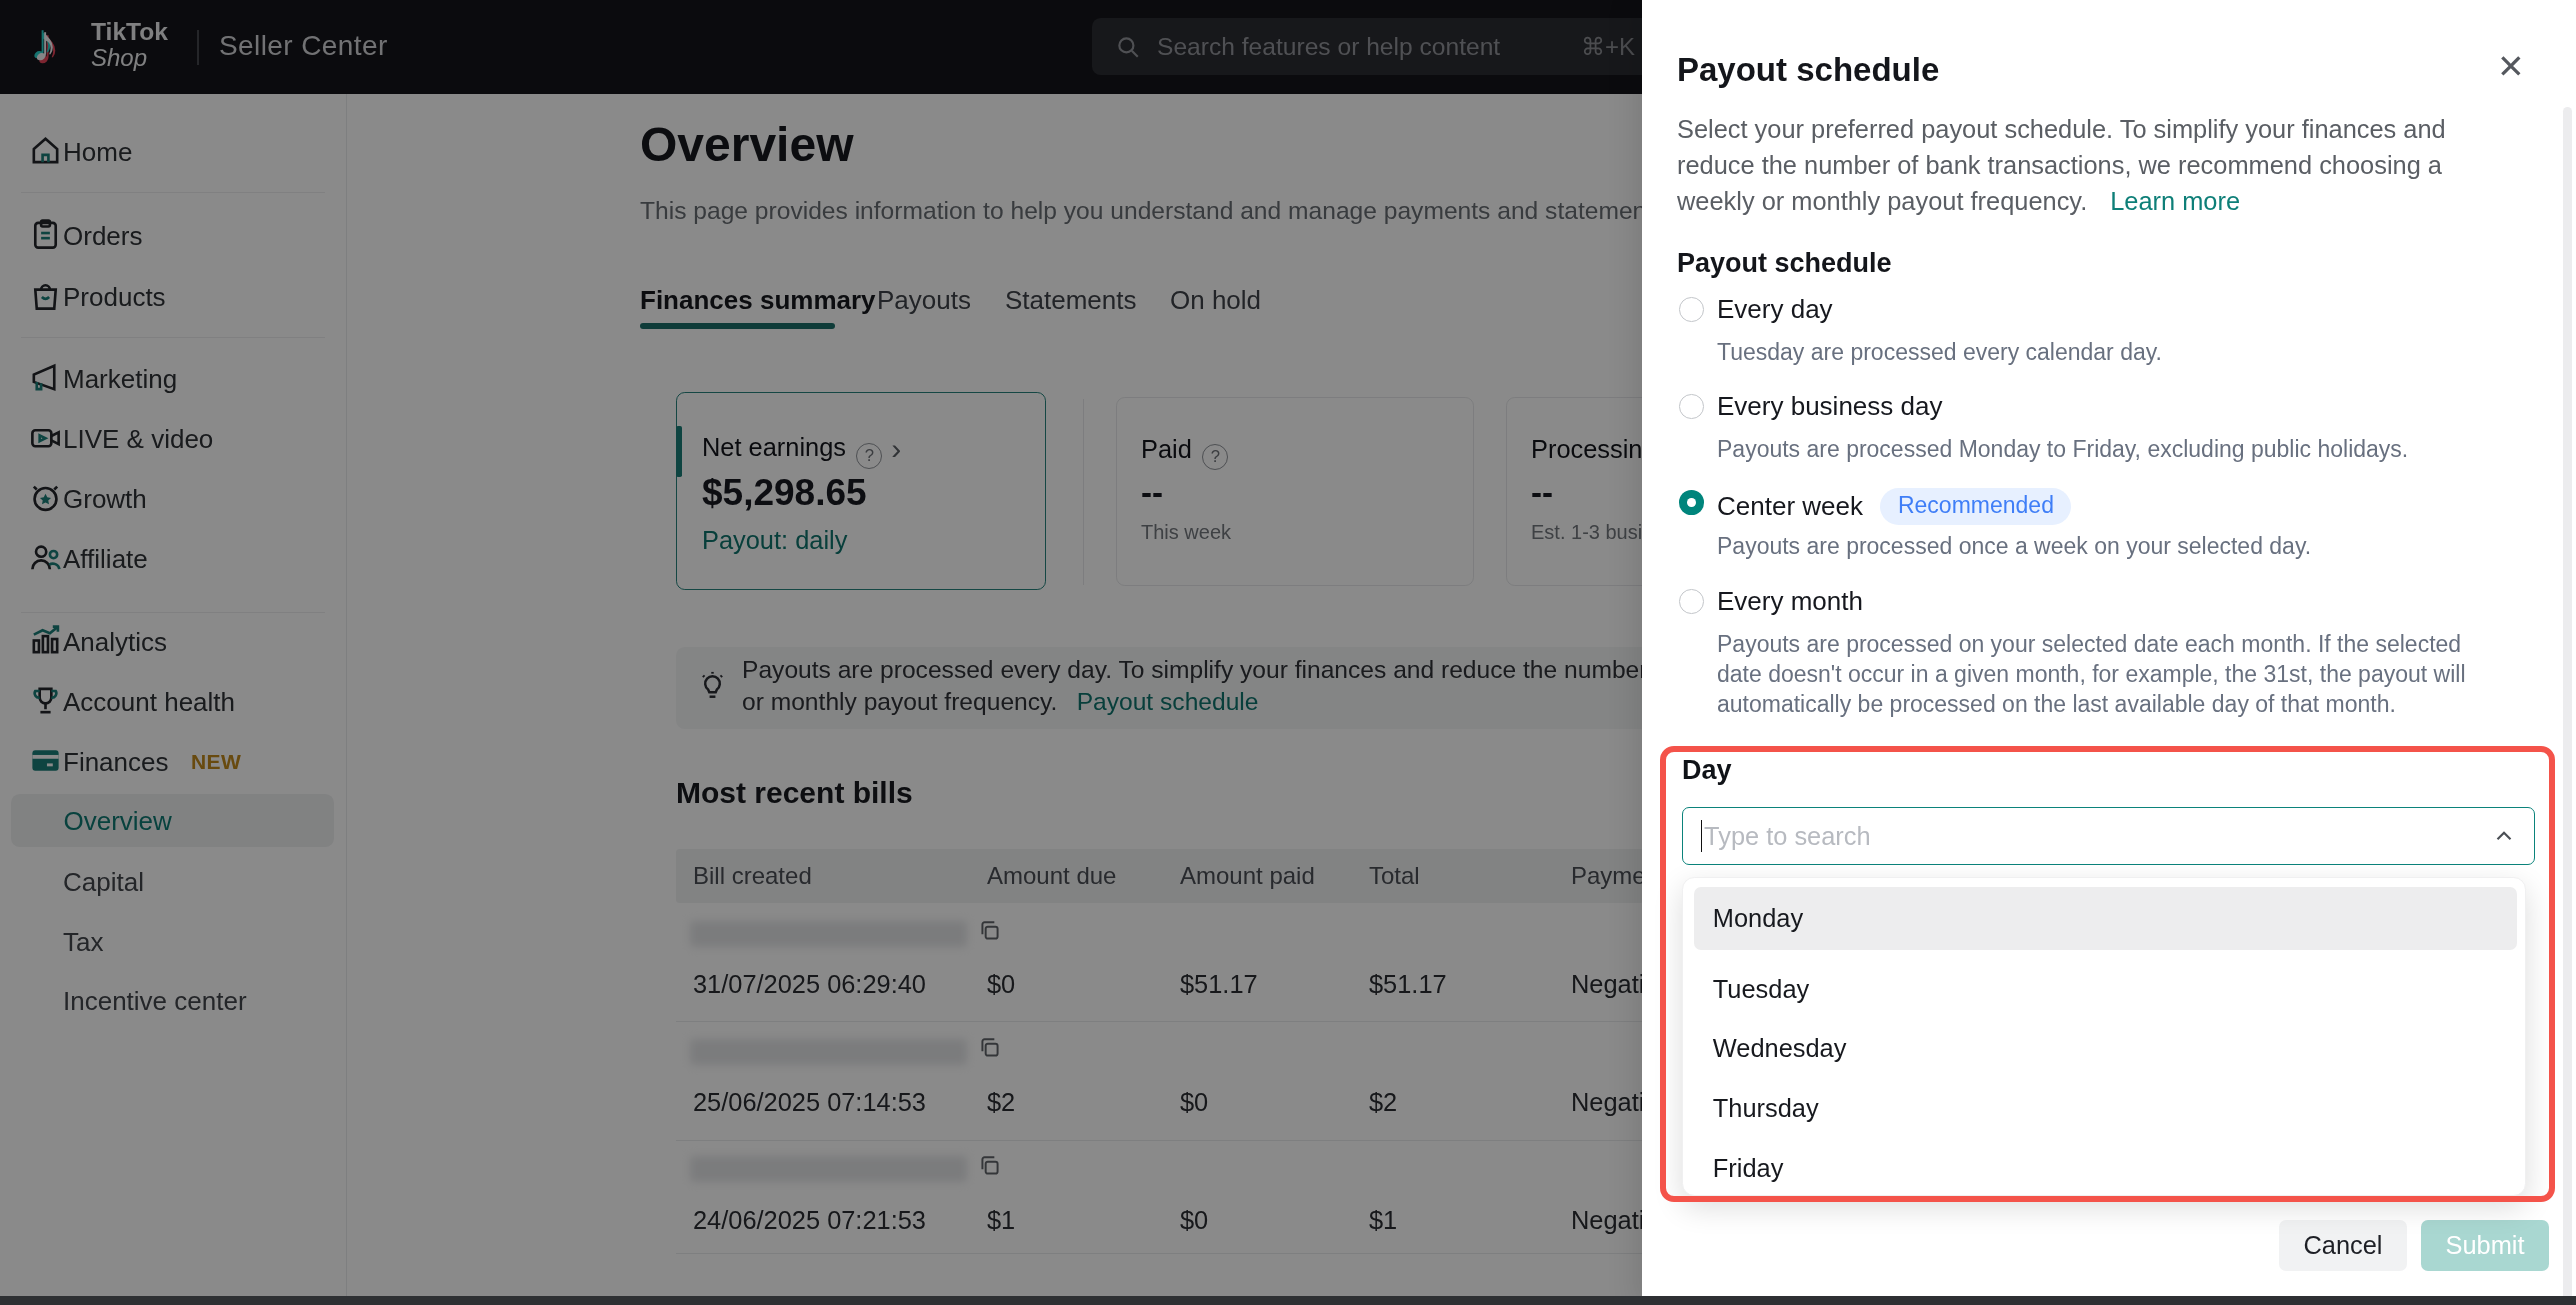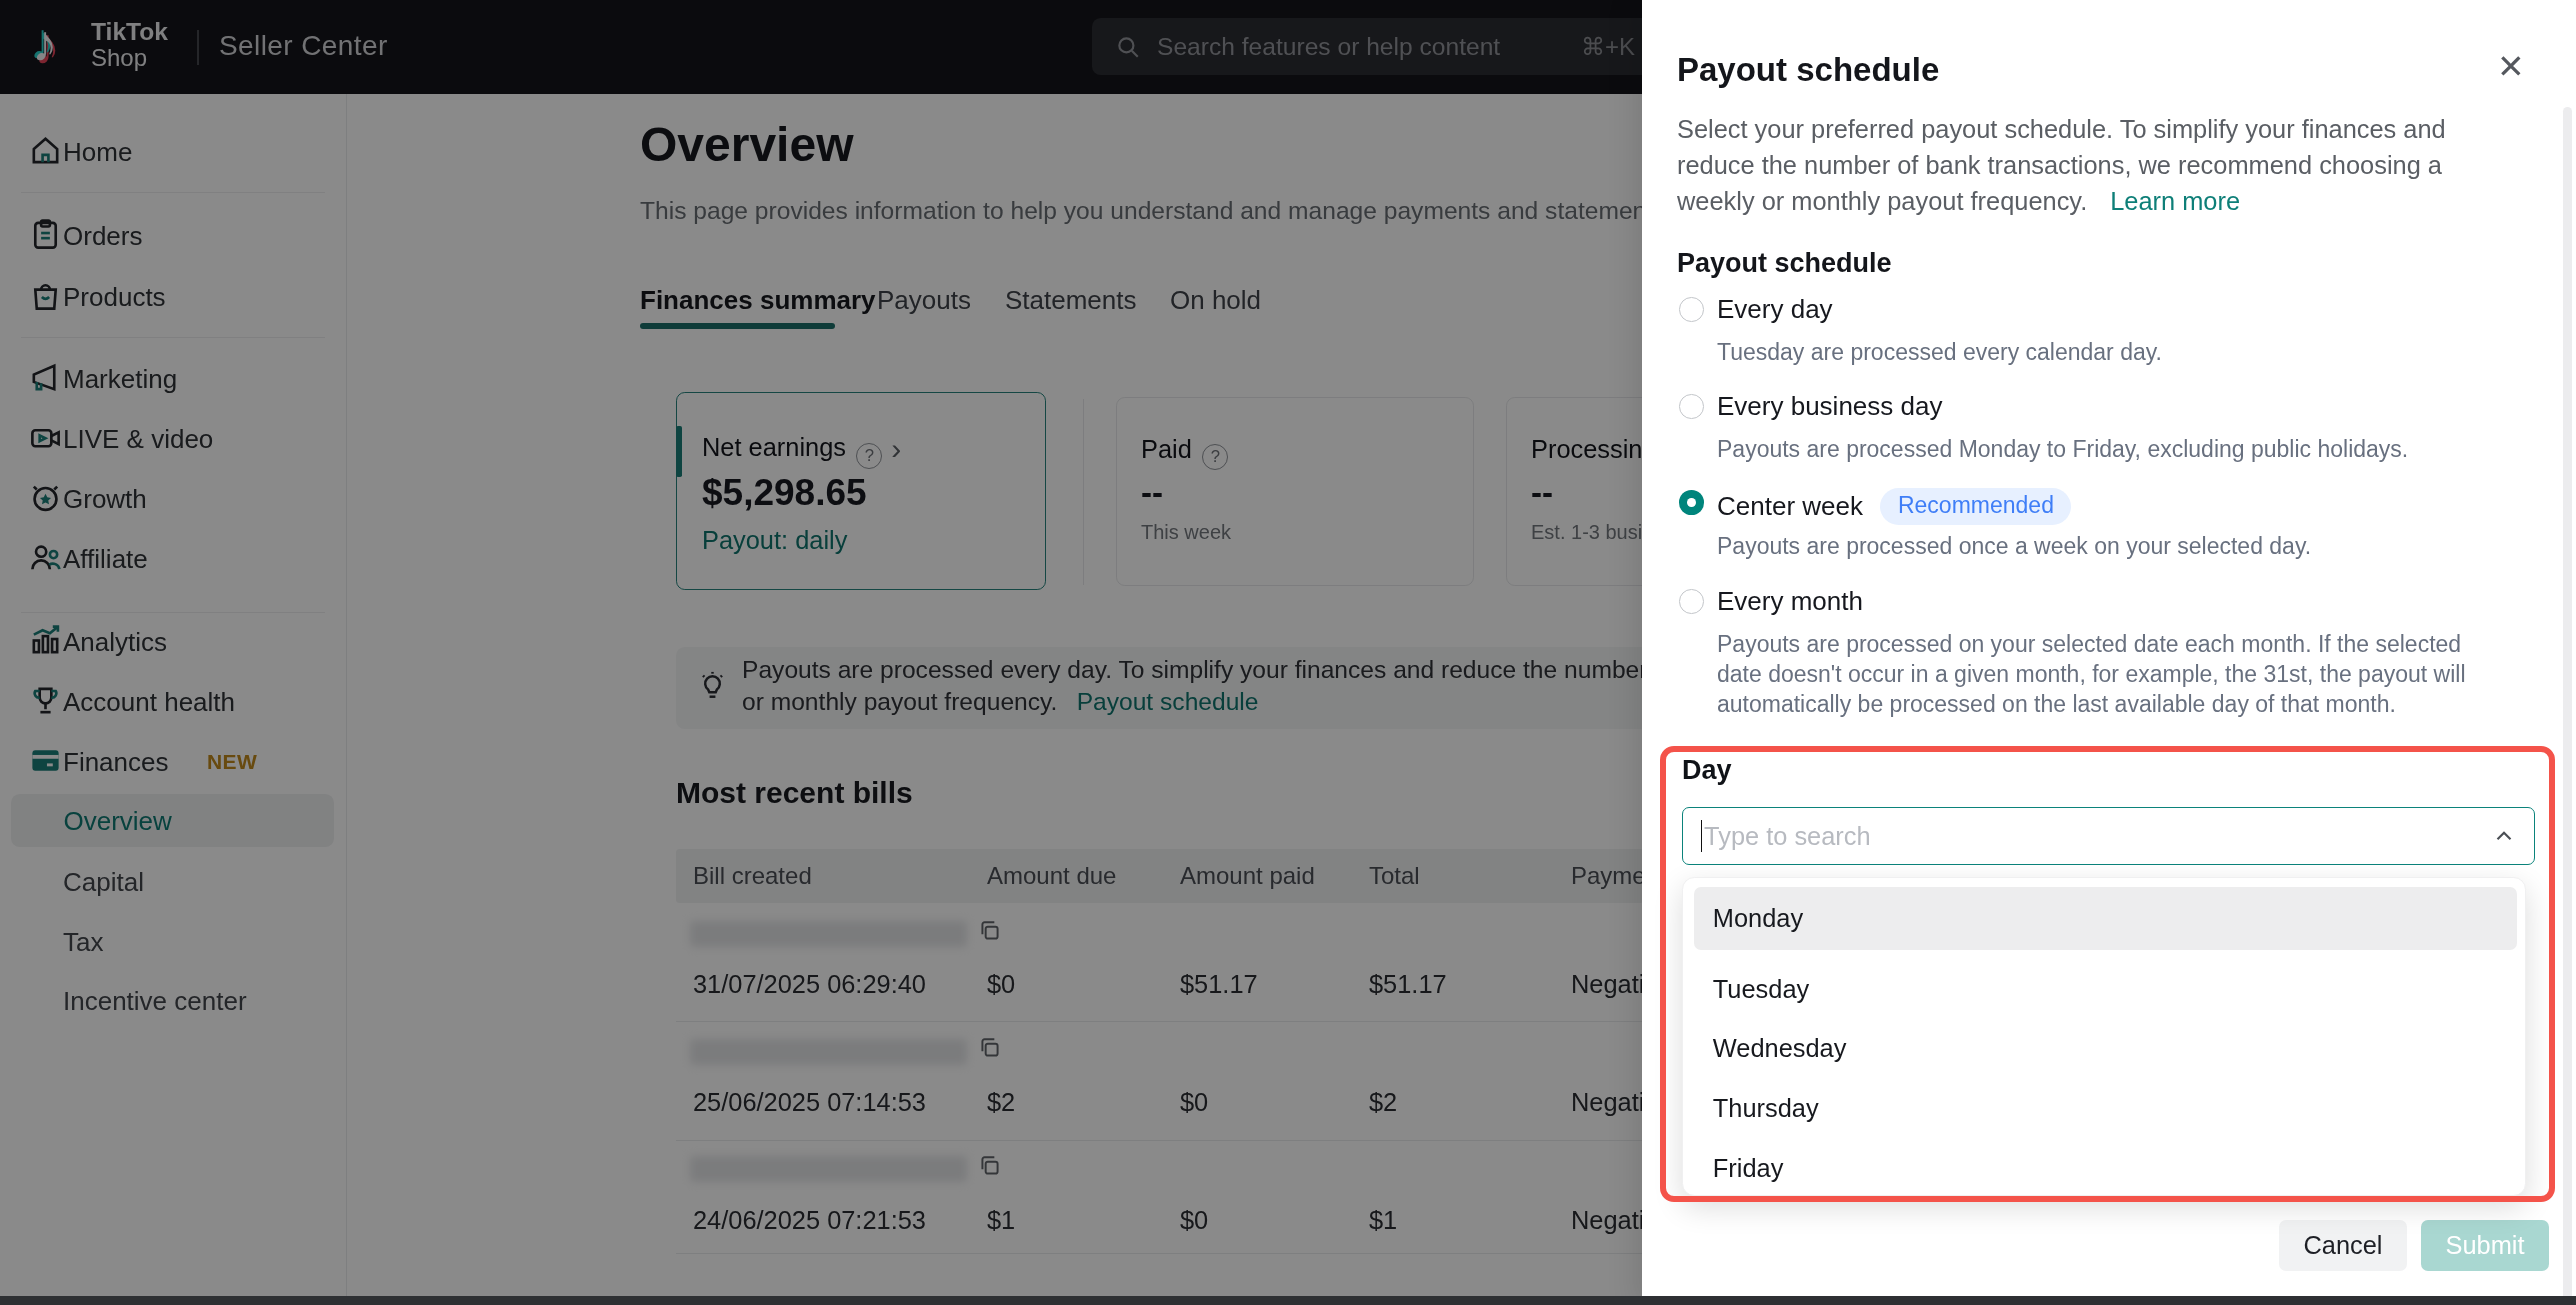--- a/index.html
+++ b/index.html
@@ -7,35 +7,35 @@
   body {
     position:relative; overflow:hidden; background:#fff;
     font-family:"Liberation Sans", sans-serif; color:#1b1d22;
   }
 
   
   .topbar { position:absolute; left:0; top:0; width:2576px; height:94px; background:#15161b; }
   .logo-note { position:absolute; left:32px; top:14px; font-size:51px; color:#f6f6f8;
     text-shadow:-2.6px -1.8px 0 #2ad4ce, 2.6px 2.6px 0 #e9455a; }
   .brand { position:absolute; left:91px; top:19.3px; color:#ecedee; font-weight:bold; font-size:24.6px; line-height:26px; }
-  .brand .shop { font-weight:normal; font-size:24px; }
+  .brand .shop { font-weight:normal; font-size:24px;font-style:italic; }
   .topbar-div { position:absolute; left:197px; top:30px; width:1.8px; height:35px; background:#45474d; }
   .product-name { position:absolute; left:219px; top:30px; font-size:28px; color:#d2d3d6; letter-spacing:0.4px; }
   .search { position:absolute; left:1092px; top:18.4px; width:566px; height:57px; background:#2c2d32;
     border-radius:8.8px; display:flex; align-items:center; padding:0 23px; }
   .search svg { flex:0 0 auto; }
   .search .ph { margin-left:16px; font-size:24.6px; color:#93959b; }
   .search .kbd { margin-left:auto; font-size:24px; color:#8b8d92; }
 
   
   .sidebar { position:absolute; left:0; top:94px; width:347px; height:1212px; background:#fff; border-right:0.9px solid #e9eaec; }
   .nav { position:absolute; left:0; width:100%; height:49px; }
   .nav .nico { position:absolute; left:28px; top:7px; width:35px; height:35px; color:#23262b; }
   .nav .nlabel { position:absolute; left:63px; top:10.5px; font-size:26px; color:#2f3237; white-space:nowrap; }
-  .nav .newbadge { position:absolute; left:191px; top:14px; font-size:21px; font-weight:bold; color:#c08a1c; letter-spacing:0.4px;margin-left:16px; }
+  .nav .newbadge { position:absolute; left:191px; top:14px; font-size:21px; font-weight:bold; color:#c08a1c; letter-spacing:0.4px; }
   .sdiv { position:absolute; left:21px; width:304px; height:0.9px; background:#ecedef; }
   .subnav { position:absolute; left:63px; height:49px; font-size:26px; color:#43464c; white-space:nowrap; }
   .sel-block { position:absolute; left:10.5px; top:700px; width:323px; height:53px; background:#eff0f1; border-radius:8.8px; }
   .sel-label { position:absolute; left:53px; top:12.3px; font-size:26px; color:#0f7a73; }
 
   
   .page-title { position:absolute; left:640px; top:117px; font-size:48px; font-weight:700; color:#17191f; }
   .page-desc  { position:absolute; left:640px; top:197px; font-size:24.6px; color:#686d73; white-space:nowrap; }
   .tab { position:absolute; top:285px; font-size:26px; color:#40444a; white-space:nowrap; }
   .tab.active { font-weight:700; color:#17191f; }

